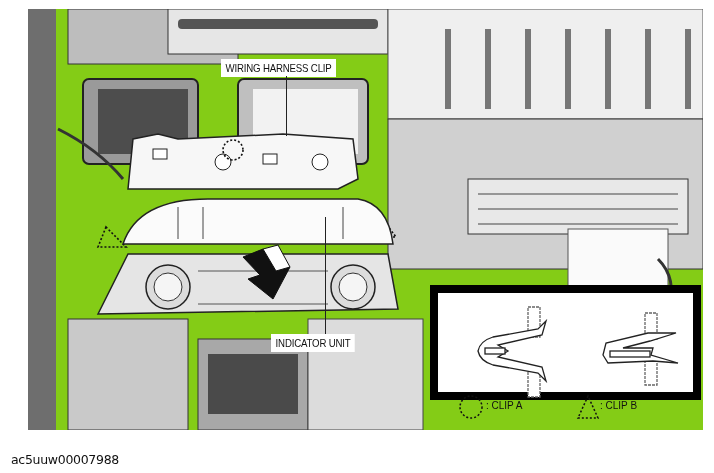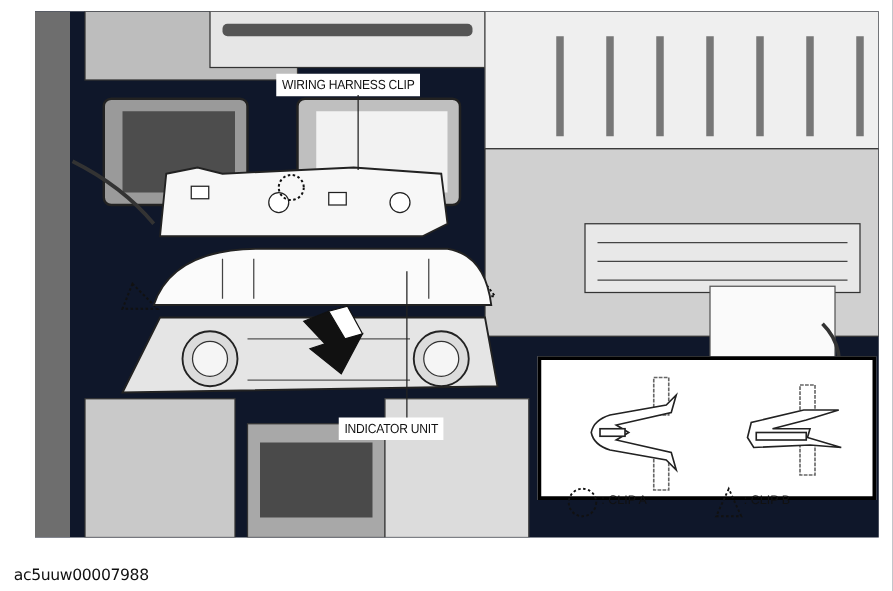--- a/index.html
+++ b/index.html
@@ -1,21 +1,21 @@
 <!DOCTYPE html>
 <html><head>
   <meta charset="utf-8">
   <style>
     html, body { margin: 0; padding: 0; background: #ffffff; }
     body { width: 714px; height: 473px; position: relative; overflow: hidden; font-family: "Liberation Sans", sans-serif; }
-    .figure { position: absolute; left: 28px; top: 9px; width: 675px; height: 421px; background: #0f172a; overflow: hidden; }
+    .figure { position: absolute; left: 28px; top: 9px; width: 675px; height: 421px; background: #84cc16; overflow: hidden; }
     .figure svg { position: absolute; left: 0; top: 0; }
     .callout { position: absolute; background: #ffffff; color: #111; font-size: 10.5px; letter-spacing: -0.2px; padding: 3px 5px; white-space: nowrap; line-height: 12px; transform: scaleX(0.92); transform-origin: left center; }
     .leader { position: absolute; background: #222; width: 1px; }
-    .inset { position: absolute; left: 402px; top: 276px; width: 271px; height: 115px; background: #ffffff; border: 3px solid #000000; box-sizing: border-box; }
+    .inset { position: absolute; left: 402px; top: 276px; width: 271px; height: 115px; background: #ffffff; border: 8px solid #000000; box-sizing: border-box; }
     .inset svg { position: absolute; left: 0; top: 0; }
     .legend-item { position: absolute; font-size: 10px; color: #111; white-space: nowrap; }
     .caption { position: absolute; left: 11px; top: 452px; font-size: 12.5px; color: #111; font-family: "DejaVu Sans", sans-serif; letter-spacing: -0.3px; text-align: center; }
   </style>
 </head>
 <body>
 
 <div class="figure">
   <svg width="675" height="421" viewBox="0 0 675 421">
 

